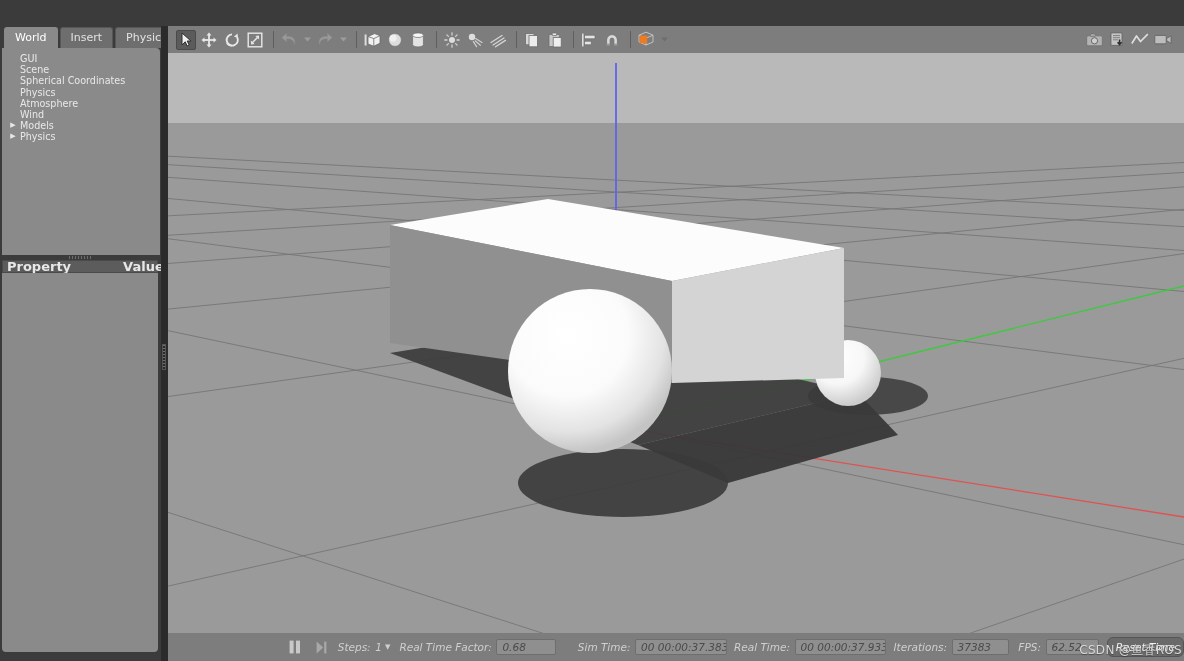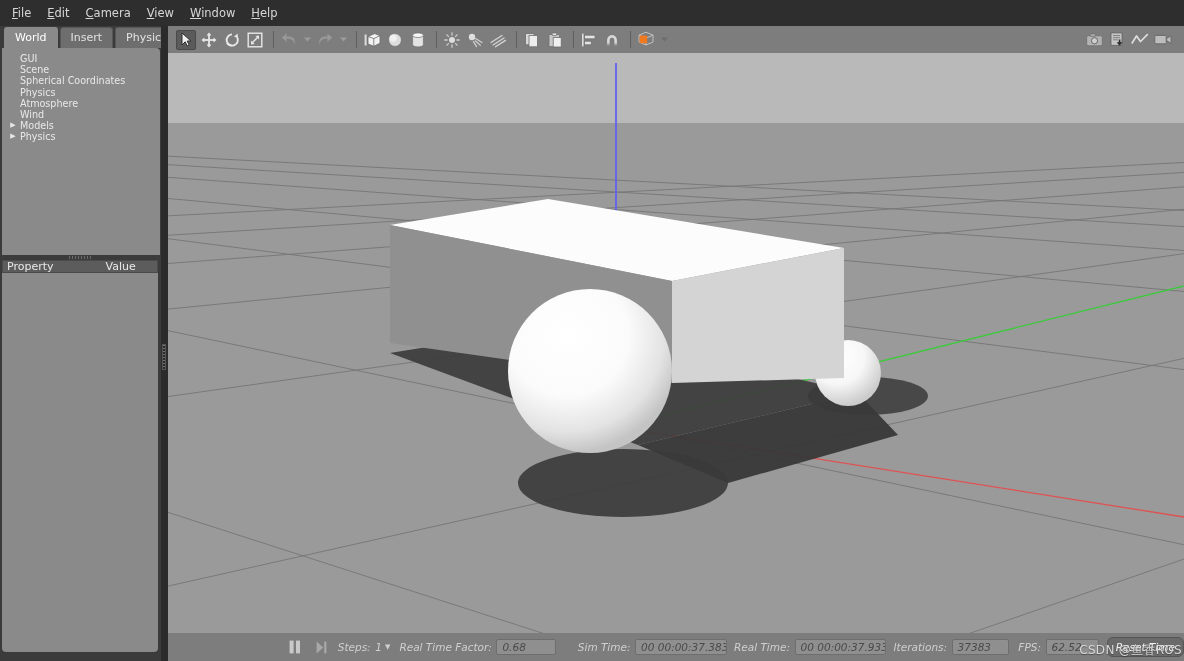--- a/index.html
+++ b/index.html
@@ -57,21 +57,21 @@
     position: absolute; left: 50%; transform: translateX(-50%); top: 1px;
     width: 22px; height: 3px;
     background:
       repeating-linear-gradient(to right, #6d6d6d 0 1px, transparent 1px 3px);
   }
   #propheader {
     position: absolute; left: 2px; top: 234px; width: 156px; height: 13px;
     background: #5c5c5c; border: 1px solid #4a4a4a; display: flex; align-items: center;
   }
   .prop-col {
-    font-size: 11px; color: #e8e8e8; font-weight: normal; padding-left: 4px;
+    font-size: 13px; color: #e8e8e8; font-weight: bold; padding-left: 4px;
   }
   .prop-col.value { margin-left: 48px; }
   #proparea {
     position: absolute; left: 2px; top: 247px; width: 156px; height: 379px;
     background: #8a8a8a; border-radius: 0 0 4px 4px;
   }
 
   
   #vsplit {
     position: absolute; left: 161px; top: 26px; width: 7px; height: 635px;
@@ -134,28 +134,20 @@
     font-size: 12px; color: #d9d9d9; letter-spacing: .3px;
     font-family: "DejaVu Sans", "Liberation Sans", sans-serif;
     text-shadow: 0 1px 1px rgba(0,0,0,.35);
   }
 </style>
 </head>
 <body>
 
 <div id="app">
 
-  <div id="menubar">
-    <div class="menu-item"><u>F</u><span>ile</span></div>
-    <div class="menu-item"><u>E</u><span>dit</span></div>
-    <div class="menu-item"><u>C</u><span>amera</span></div>
-    <div class="menu-item"><u>V</u><span>iew</span></div>
-    <div class="menu-item"><u>W</u><span>indow</span></div>
-    <div class="menu-item"><u>H</u><span>elp</span></div>
-  </div>
 
   <div id="leftdock">
     <div id="tabbar">
       <div class="tab active">World</div>
       <div class="tab">Insert</div>
       <div class="tab">Physics</div>
     </div>
 
     <div id="worldpanel">
       <div class="tree-item nested">

